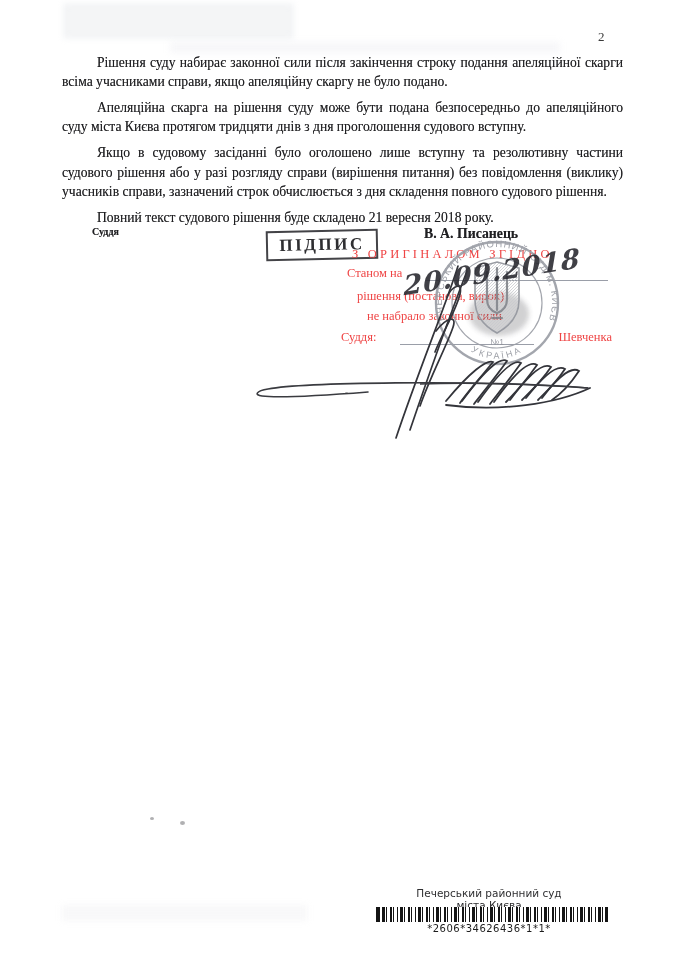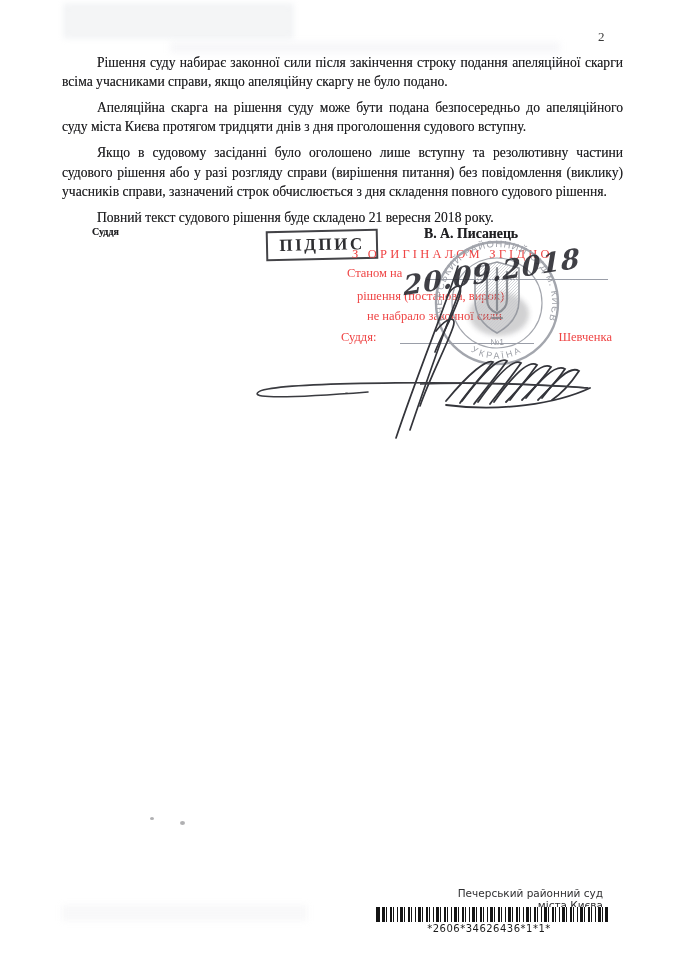--- a/index.html
+++ b/index.html
@@ -29,32 +29,32 @@
   
   .signature-stamp{
     position:absolute;left:266px;top:230px;width:108px;height:26px;
     border:2px solid #434347;display:flex;align-items:center;justify-content:center;
     font-size:17px;font-weight:bold;letter-spacing:2.5px;color:#2e2e31;
     transform:rotate(-1.2deg);background:rgba(255,255,255,.2);
   }
   
   .cert{position:absolute;font-family:Liberation Serif, serif;color:#ef4444;}
   .cert-title{left:352px;top:247px;font-size:12.5px;letter-spacing:3.2px;white-space:nowrap;}
-  .cert-row{display:flex;align-items:flex-start;font-size:12.5px;white-space:nowrap;gap:22px;}
+  .cert-row{display:flex;align-items:center;font-size:12.5px;white-space:nowrap;gap:22px;}
   .cert-asof{left:347px;top:266px;width:263px;}
   .cert-decision{left:357px;top:289px;font-size:12.5px;}
   .cert-force{left:367px;top:309px;font-size:12.5px;}
   .cert-judge{left:341px;top:330px;width:271px;}
   .cert-secretary{left:341px;top:354px;width:269px;}
   .cert-line{flex:1;border-bottom:1px solid #9a9ea8;height:13px;margin:0 2px;}
   
   #overlay{position:absolute;left:0;top:0;width:686px;height:960px;}
   
   .footer-court{
-    position:absolute;left:375px;top:888px;width:228px;text-align:right;
+    position:absolute;left:375px;top:888px;width:228px;text-align:center;
     font-family:"DejaVu Sans",sans-serif;font-size:10.5px;line-height:11.5px;color:#2f2f31;
   }
   .barcode{
     position:absolute;left:376px;top:907px;width:226px;height:15px;
     background:repeating-linear-gradient(90deg,
       #141414 0 1px,#fff 1px 3px,#141414 3px 6px,#fff 6px 7px,
       #141414 7px 8px,#fff 8px 11px,#141414 11px 13px,#fff 13px 14px,
       #141414 14px 15px,#fff 15px 18px);
     border-left:3px solid #141414;border-right:3px solid #141414;
   }

